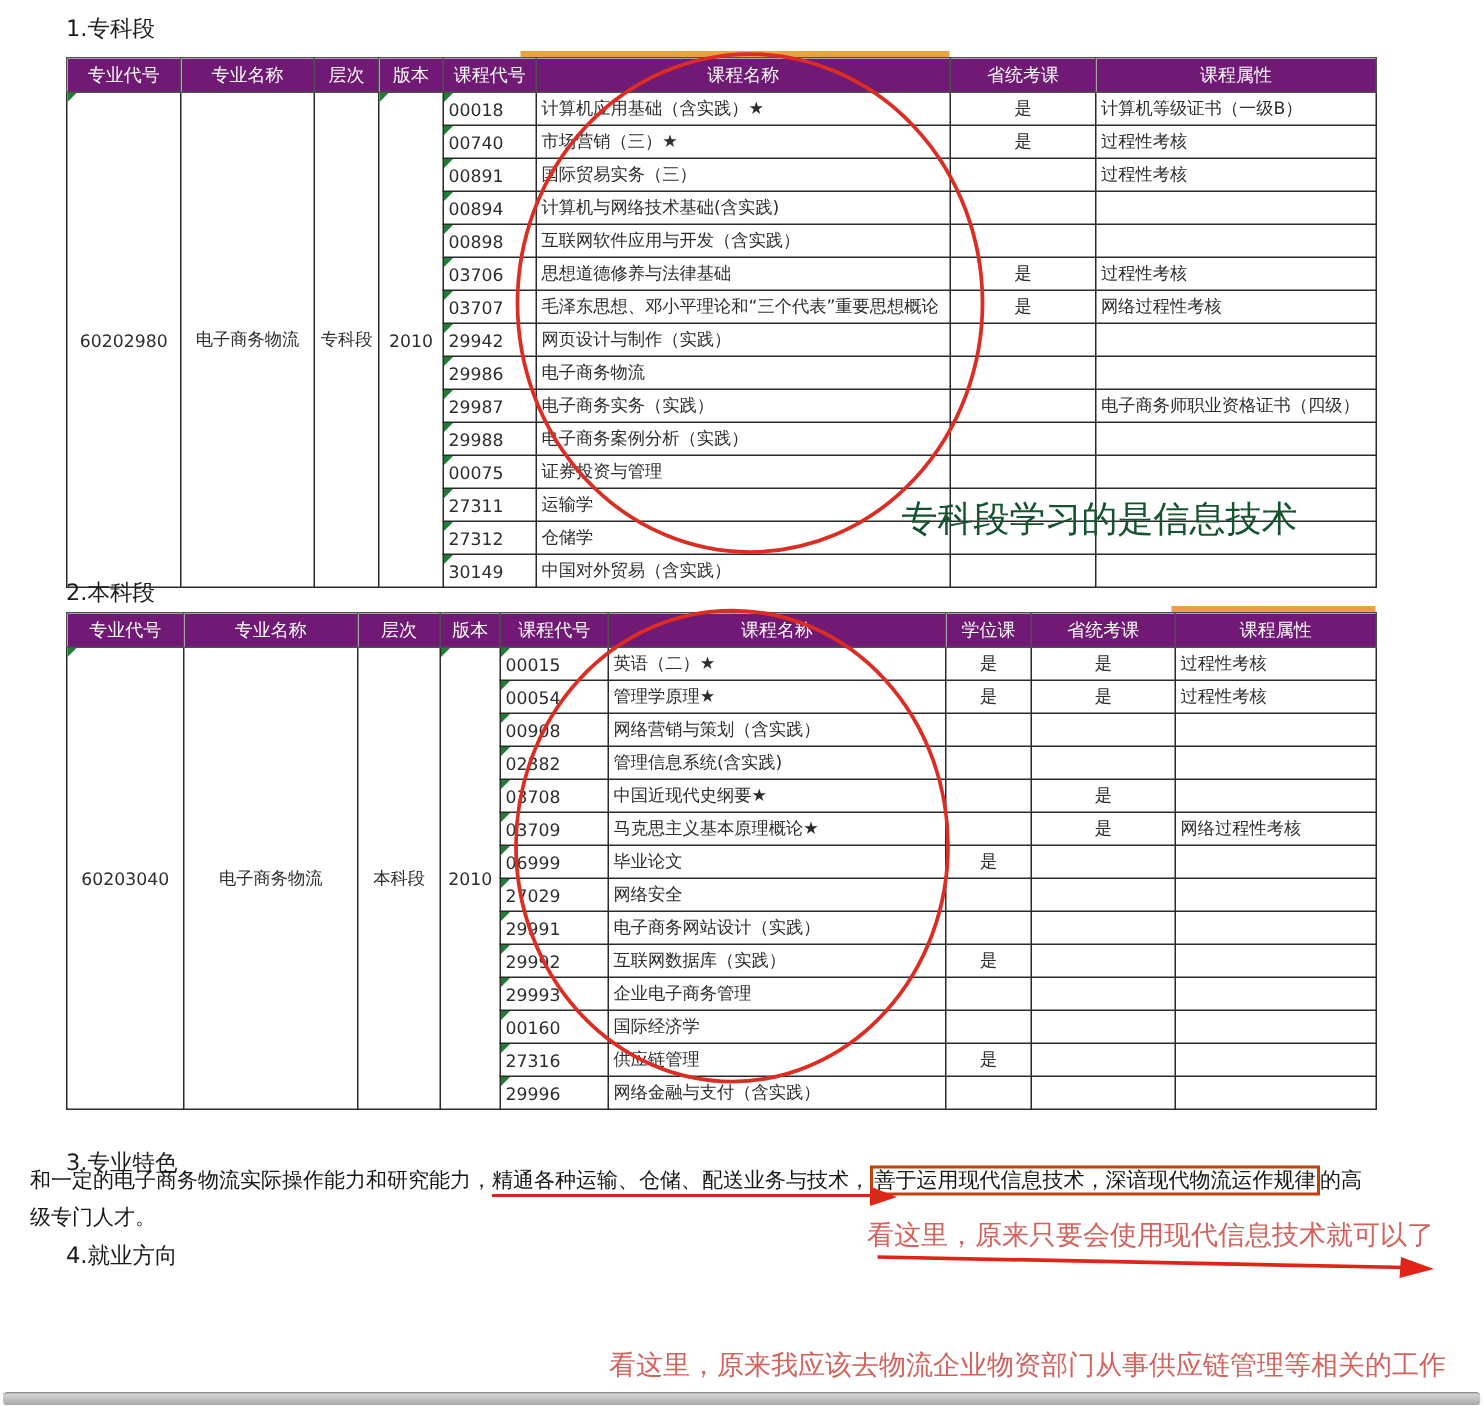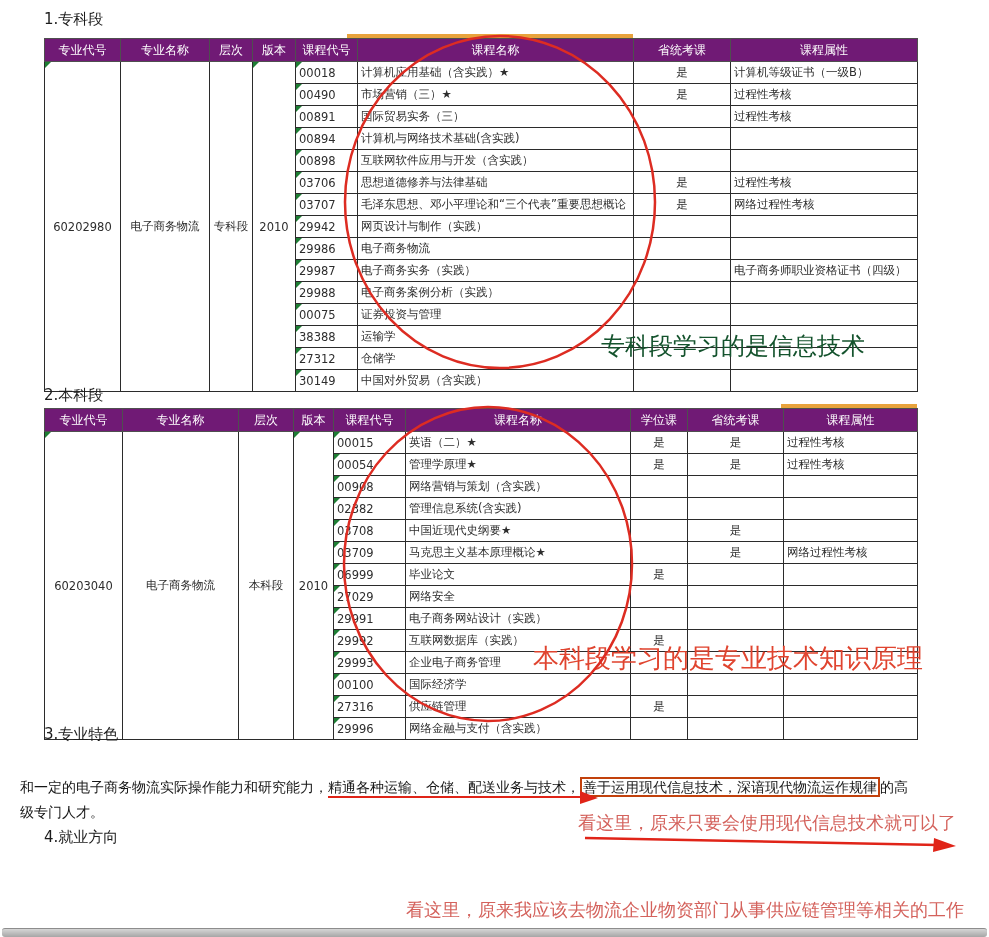--- a/index.html
+++ b/index.html
@@ -66,21 +66,21 @@
           <td rowspan="15" class="info gt">60202980</td>
           <td rowspan="15" class="info">电子商务物流</td>
           <td rowspan="15" class="info">专科段</td>
           <td rowspan="15" class="info gt">2010</td>
           <td class="c-code gt">00018</td>
           <td class="c-name">计算机应用基础（含实践）★</td>
           <td class="c-exam">是</td>
           <td class="c-attr">计算机等级证书（一级B）</td>
         </tr>
         <tr>
-          <td class="c-code gt">00490</td>
+          <td class="c-code gt">00740</td>
           <td class="c-name">市场营销（三）★</td>
           <td class="c-exam">是</td>
           <td class="c-attr">过程性考核</td>
         </tr>
         <tr>
           <td class="c-code gt">00891</td>
           <td class="c-name">国际贸易实务（三）</td>
           <td class="c-exam"></td>
           <td class="c-attr">过程性考核</td>
         </tr>
@@ -132,21 +132,21 @@
           <td class="c-exam"></td>
           <td class="c-attr"></td>
         </tr>
         <tr>
           <td class="c-code gt">00075</td>
           <td class="c-name">证券投资与管理</td>
           <td class="c-exam"></td>
           <td class="c-attr"></td>
         </tr>
         <tr>
-          <td class="c-code gt">38388</td>
+          <td class="c-code gt">27311</td>
           <td class="c-name">运输学</td>
           <td class="c-exam"></td>
           <td class="c-attr"></td>
         </tr>
         <tr>
           <td class="c-code gt">27312</td>
           <td class="c-name">仓储学</td>
           <td class="c-exam"></td>
           <td class="c-attr"></td>
         </tr>
@@ -263,21 +263,21 @@
           <td class="c-attr"></td>
         </tr>
         <tr>
           <td class="c-code gt">29993</td>
           <td class="c-name">企业电子商务管理</td>
           <td class="c-degree"></td>
           <td class="c-exam"></td>
           <td class="c-attr"></td>
         </tr>
         <tr>
-          <td class="c-code gt">00100</td>
+          <td class="c-code gt">00160</td>
           <td class="c-name">国际经济学</td>
           <td class="c-degree"></td>
           <td class="c-exam"></td>
           <td class="c-attr"></td>
         </tr>
         <tr>
           <td class="c-code gt">27316</td>
           <td class="c-name">供应链管理</td>
           <td class="c-degree">是</td>
           <td class="c-exam"></td>
@@ -286,27 +286,26 @@
         <tr>
           <td class="c-code gt">29996</td>
           <td class="c-name">网络金融与支付（含实践）</td>
           <td class="c-degree"></td>
           <td class="c-exam"></td>
           <td class="c-attr"></td>
         </tr>
       </tbody>
   </table>
 
-  <div class="sec-heading" style="left:44px;top:725px;">3.专业特色</div>
+  <div class="sec-heading" style="left:44px;top:766px;">3.专业特色</div>
   <div class="para" id="para3" style="top:750px;"><br><span>和一定的电子商务物流实际操作能力和研究能力，</span><span class="m-underline">精通各种运输、仓储、配送业务与技术，</span><span class="m-box">善于运用现代信息技术，深谙现代物流运作规律</span><span>的高</span><br><span>级专门人才。</span></div>
 
   <div class="sec-heading" style="left:44px;top:828px;">4.就业方向</div>
 
   <div class="ann" id="ann-junior" style="color: #14532d;">专科段学习的是信息技术</div>
-  <div class="ann" id="ann-senior" style="color: rgb(224, 68, 47);">本科段学习的是专业技术知识原理</div>
   <div class="ann" id="ann-job" style="color: rgb(212, 98, 92);">看这里，原来我应该去物流企业物资部门从事供应链管理等相关的工作</div>
   <div class="ann" id="ann-info" style="color: rgb(212, 98, 92);">看这里，原来只要会使用现代信息技术就可以了</div>
 
   <svg id="overlay" width="989" height="937">
     <ellipse cx="500" cy="202" rx="155" ry="166" fill="none" stroke-width="2.5" stroke="#dd2c22"></ellipse>
     <ellipse cx="488" cy="564" rx="144" ry="157" fill="none" stroke-width="2.5" stroke="#dd2c22"></ellipse>
     <polygon points="580,791 598,798 580,804" fill="#e02418"></polygon>
     <line x1="585" y1="838" x2="938" y2="845" stroke-width="2.5" stroke="#e02418"></line>
     <polygon points="934,838 956,846 933,852" fill="#e02418"></polygon>
   </svg>

